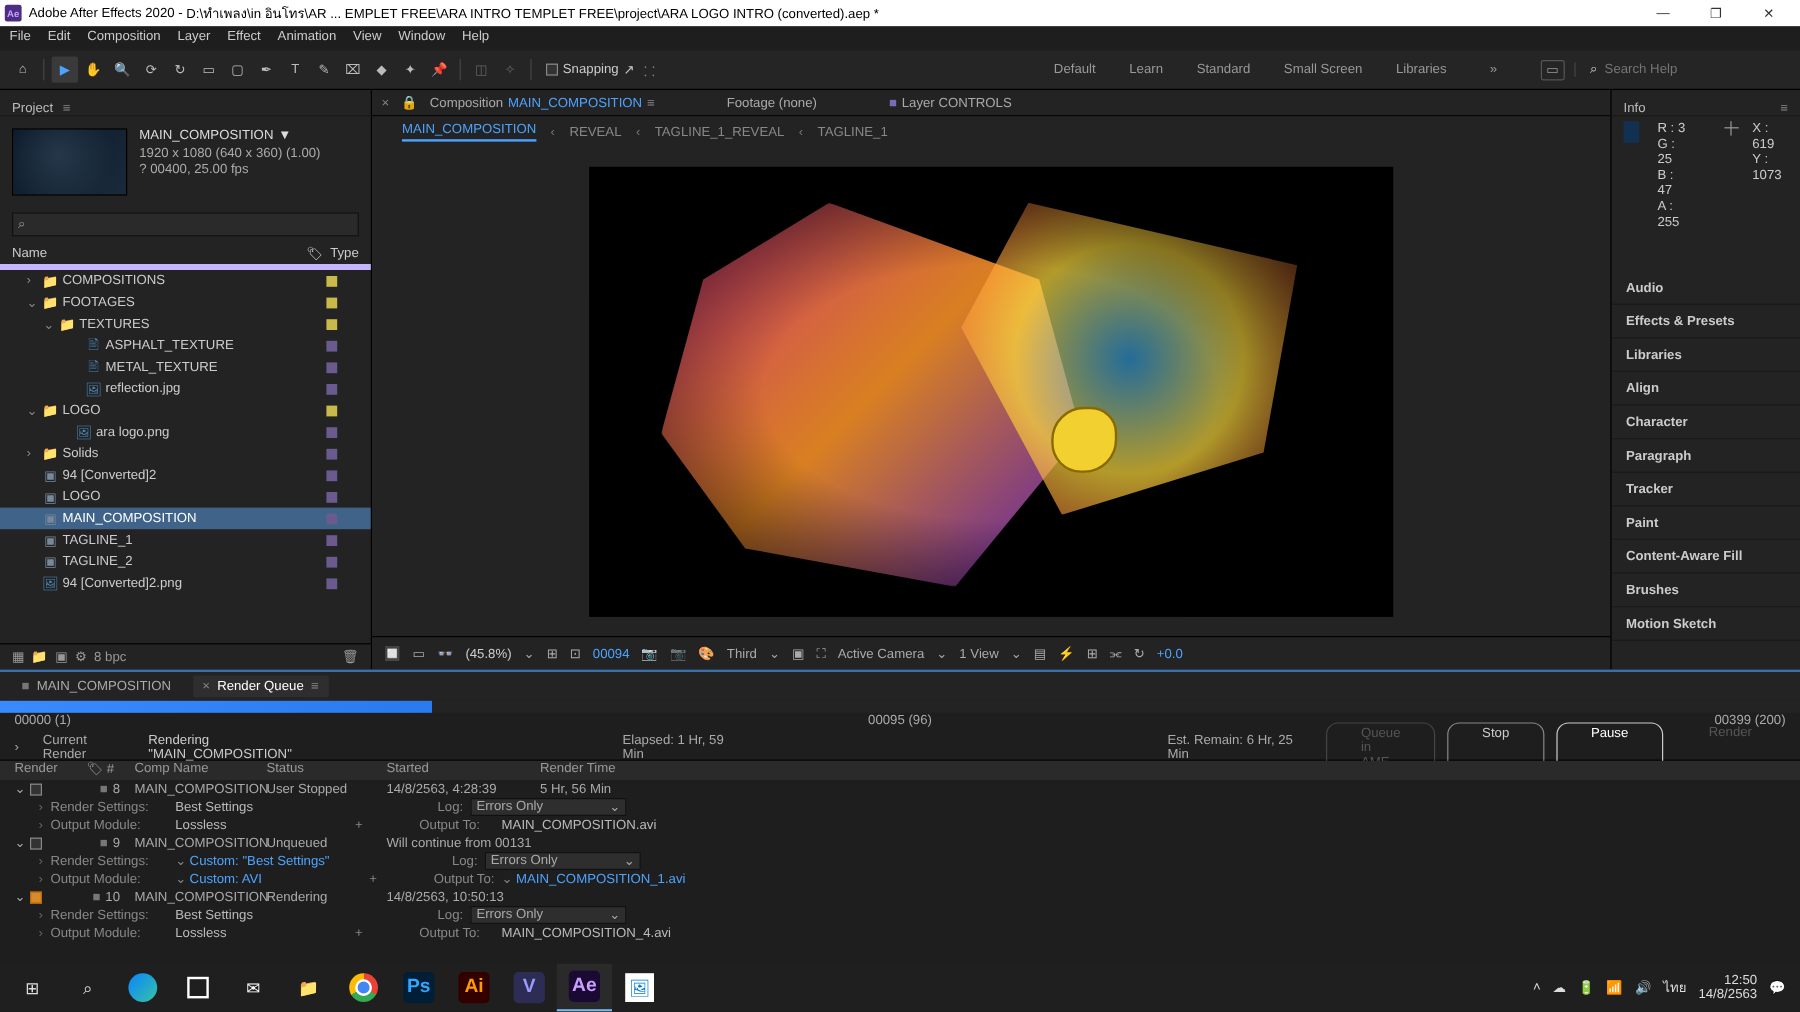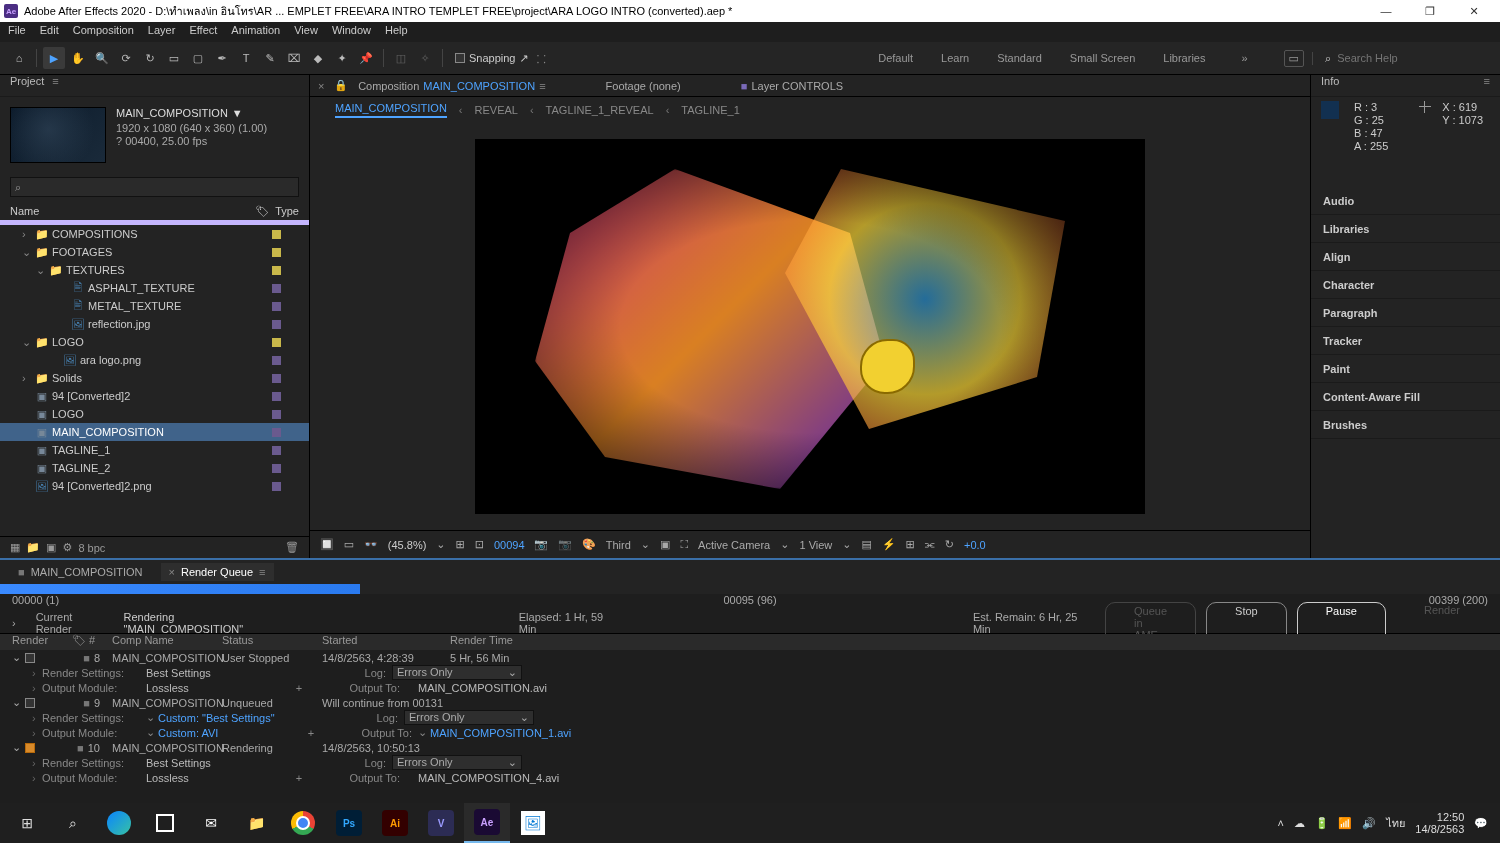--- a/index.html
+++ b/index.html
@@ -15,21 +15,21 @@
 .tool-btn.active { background: #3a3a3a; color:#4ea3ff; }
 .tool-sep { width: 1px; height: 18px; background: #444; margin: 0 4px; }
 .snapping { display:flex; align-items:center; gap:4px; margin-left:6px;}
 .workspace-tabs { margin-left: auto; display: flex; gap: 28px; padding-right: 6px; align-items:center;}
 .workspace-tabs span { color: #999; }
 .ws-arrow { color:#aaa; margin:0 8px;}
 .search-bar { display: flex; align-items: center; gap: 6px; border-left:1px solid #444; padding-left:12px; width:180px;}
 .search-input { background: transparent; border: none; color: #999; outline:none; width:120px;}
 .main-content { display: flex; flex: 1; min-height: 0; }
 .left-panel { width: 310px; background: #232323; display: flex; flex-direction: column; border-right:1px solid #000;}
-.panel-header { height: 22px; display: flex; align-items: flex-start; padding: 0 10px; color: #bbb; border-bottom:1px solid #1a1a1a;}
+.panel-header { height: 22px; display: flex; align-items: flex-end; padding: 0 10px; color: #bbb; border-bottom:1px solid #1a1a1a;}
 .panel-header .menu { margin-left:8px; color:#888;}
 .comp-preview { display: flex; padding: 10px; gap: 10px; }
 .comp-thumb { width: 96px; height: 56px; background: linear-gradient(135deg, #0b1a2a, #1a2a3a); border:1px solid #000; position:relative;}
 .comp-thumb::after{content:"";position:absolute;inset:0;background:radial-gradient(circle at 40% 40%, rgba(50,70,90,.6), transparent 70%);}
 .comp-info { color: #aaa; font-size: 10px; line-height: 13px;}
 .comp-name-row{display:flex; gap:4px; color:#ddd; font-size:11px; margin-bottom:2px;}
 .search-field-wrap { padding: 4px 10px 6px;}
 .search-field { width: 100%; height: 20px; background: #2a2a2a; border: 1px solid #111; color:#999; padding:0 4px; display:flex; align-items:center;}
 .project-table-head{display:flex; padding:2px 10px; border-bottom:5px solid #c4b5fd;justify-content:center;}
 .project-tree { flex:1; overflow-y: auto; }
@@ -57,21 +57,21 @@
 .breadcrumb .chev{color:#777;}
 .viewer { flex:1; background: #232323; display: flex; align-items: center; justify-content: center; overflow:hidden;}
 .viewer-canvas { width: 670px; height: 375px; background:#000; position:relative; overflow:hidden;}
 .neon{position:absolute;}
 .neon1{left:60px; top:30px; width:350px; height:320px; background:linear-gradient(135deg, rgba(255,60,150,.8), rgba(255,150,40,.85), rgba(120,40,255,.7)); filter:blur(1px); clip-path: polygon(10% 20%, 40% 0%, 90% 20%, 100% 60%, 70% 100%, 20% 90%, 0% 60%);}
 .neon2{right:80px; top:30px; width:280px; height:260px; background:radial-gradient(circle, rgba(60,180,255,.6), rgba(255,220,60,.7), rgba(255,60,60,.5)); clip-path: polygon(20% 0, 100% 20%, 90% 80%, 30% 100%, 0 40%);}
 .dark-vignette{position:absolute; inset:0; background:radial-gradient(ellipse at center, transparent 40%, rgba(0,0,0,.9) 90%);}
 .blob{position:absolute; width:55px; height:55px; right:230px; top:200px; background:#f2d030; border-radius:50% 40% 50% 45%; border:2px solid #8a6a00;}
 .viewer-footer{height:28px; background:#232323; border-top:1px solid #000; display:flex; align-items:center; gap:10px; padding:0 10px; color:#aaa;}
 .viewer-footer .zoom{color:#ccc;}
-.right-panel { width: 190px; background: #232323; display: flex; flex-direction: column; border-left:1px solid #000;}
+.right-panel { width: 158px; background: #232323; display: flex; flex-direction: column; border-left:1px solid #000;}
 .info-box{padding:4px 10px; display:flex; gap:11px;}
 .info-col{display:flex; flex-direction:column; font-size:10px; color:#ccc; line-height:13px;}
 .info-swatch{width:18px; height:18px; background:#123050; margin-right:4px;}
 .panel-item { height: 28px; display: flex; align-items: center; padding: 0 12px; border-bottom: 1px solid #1a1a1a; color:#ccc;font-weight:bold;}
 .render-section { height: 245px; background: #1e1e1e; border-top: 2px solid #3a6fa8; display:flex; flex-direction:column;}
 .rq-tabs{ height:24px; display:flex; align-items:center; padding:0 10px; gap:10px; background:#232323;}
 .rq-tab{ padding:3px 8px; color:#aaa; display:flex; gap:6px; align-items:center;}
 .rq-tab.active{ background:#2e2e2e; color:#fff;}
 .progress-bar{height:10px; background:#232323; position:relative;}
 .progress-fill{ height:100%; width:24%; background: linear-gradient(90deg, #3a8aff, #2a7aef);}
@@ -110,21 +110,21 @@
 .tb-item { height: 40px; width:46px; display: flex; align-items: center; justify-content: center;}
 .tb-item.active{border-bottom:2px solid #76b9ed; background:#2a2a2a;}
 .tb-spacer{flex:1;}
 .tb-icon{width:24px; height:24px; display:flex; align-items:center; justify-content:center; font-size:14px; color:#ddd;}
 .tb-icon.edge{background:linear-gradient(135deg,#0a84ff,#37c2a4); border-radius:50%;}
 .tb-icon.store{border:2px solid #fff; width:18px; height:18px;}
 .tb-icon.mail{color:#fff;}
 .tb-icon.files{color:#f3d07a;}
 .tb-icon.chrome{border-radius:50%; background:conic-gradient(#ea4335 0 120deg, #34a853 120deg 240deg, #fbbc05 240deg 360deg); position:relative;}
 .tb-icon.chrome::after{content:"";position:absolute;width:10px;height:10px;background:#4285f4;border-radius:50%;border:2px solid #fff;}
-.tb-icon.adobe{width:26px;height:26px;border-radius:4px;display:flex;align-items:center;justify-content:center;font-size:10px;font-weight:bold;}
+.tb-icon.adobe{width:26px;height:26px;border-radius:4px;display:flex;align-items:center;justify-content:center;font-size:16px;font-weight:bold;}
 .tb-icon.ps{background:#001e36;color:#31a8ff;}
 .tb-icon.ai{background:#330000;color:#ff9a00;}
 .tb-icon.vs{background:#2c2c54;color:#9b9bff;}
 .tb-icon.ae{background:#1a0a33;color:#c9a0ff;}
 .tb-icon.photos{background:#fff; color:#0078d4;}
 .systray{display:flex; align-items:center; gap:10px; padding:0 8px; color:#ddd; font-size:10px;}
 .clock{text-align:right; line-height:12px;}
 .cross-icon{position:relative; width:12px; height:12px;}
 .cross-icon::before,.cross-icon::after{content:"";position:absolute;background:#999;}
 .cross-icon::before{left:5px;top:0;width:1px;height:12px;}
@@ -410,28 +410,30 @@
           </div>
       </div>
       <div class="info-col">
         <span>X : 619</span>
         <span>Y : 1073</span>
       </div>
     </div>
     <div style="height:30px;"></div>
     <div id="right-panels-list">
         <div class="panel-item">Audio</div>
+        <div class="panel-item">Effects &amp; Presets</div>
         <div class="panel-item">Libraries</div>
         <div class="panel-item">Align</div>
         <div class="panel-item">Character</div>
         <div class="panel-item">Paragraph</div>
         <div class="panel-item">Tracker</div>
         <div class="panel-item">Paint</div>
         <div class="panel-item">Content-Aware Fill</div>
         <div class="panel-item">Brushes</div>
+        <div class="panel-item">Motion Sketch</div>
       </div>
   </div>
 </div>
 
 <div class="render-section">
   <div class="rq-tabs">
     <div class="rq-tab">
       <span style="color:#777;">■</span>
       <span>MAIN_COMPOSITION</span>
     </div>

